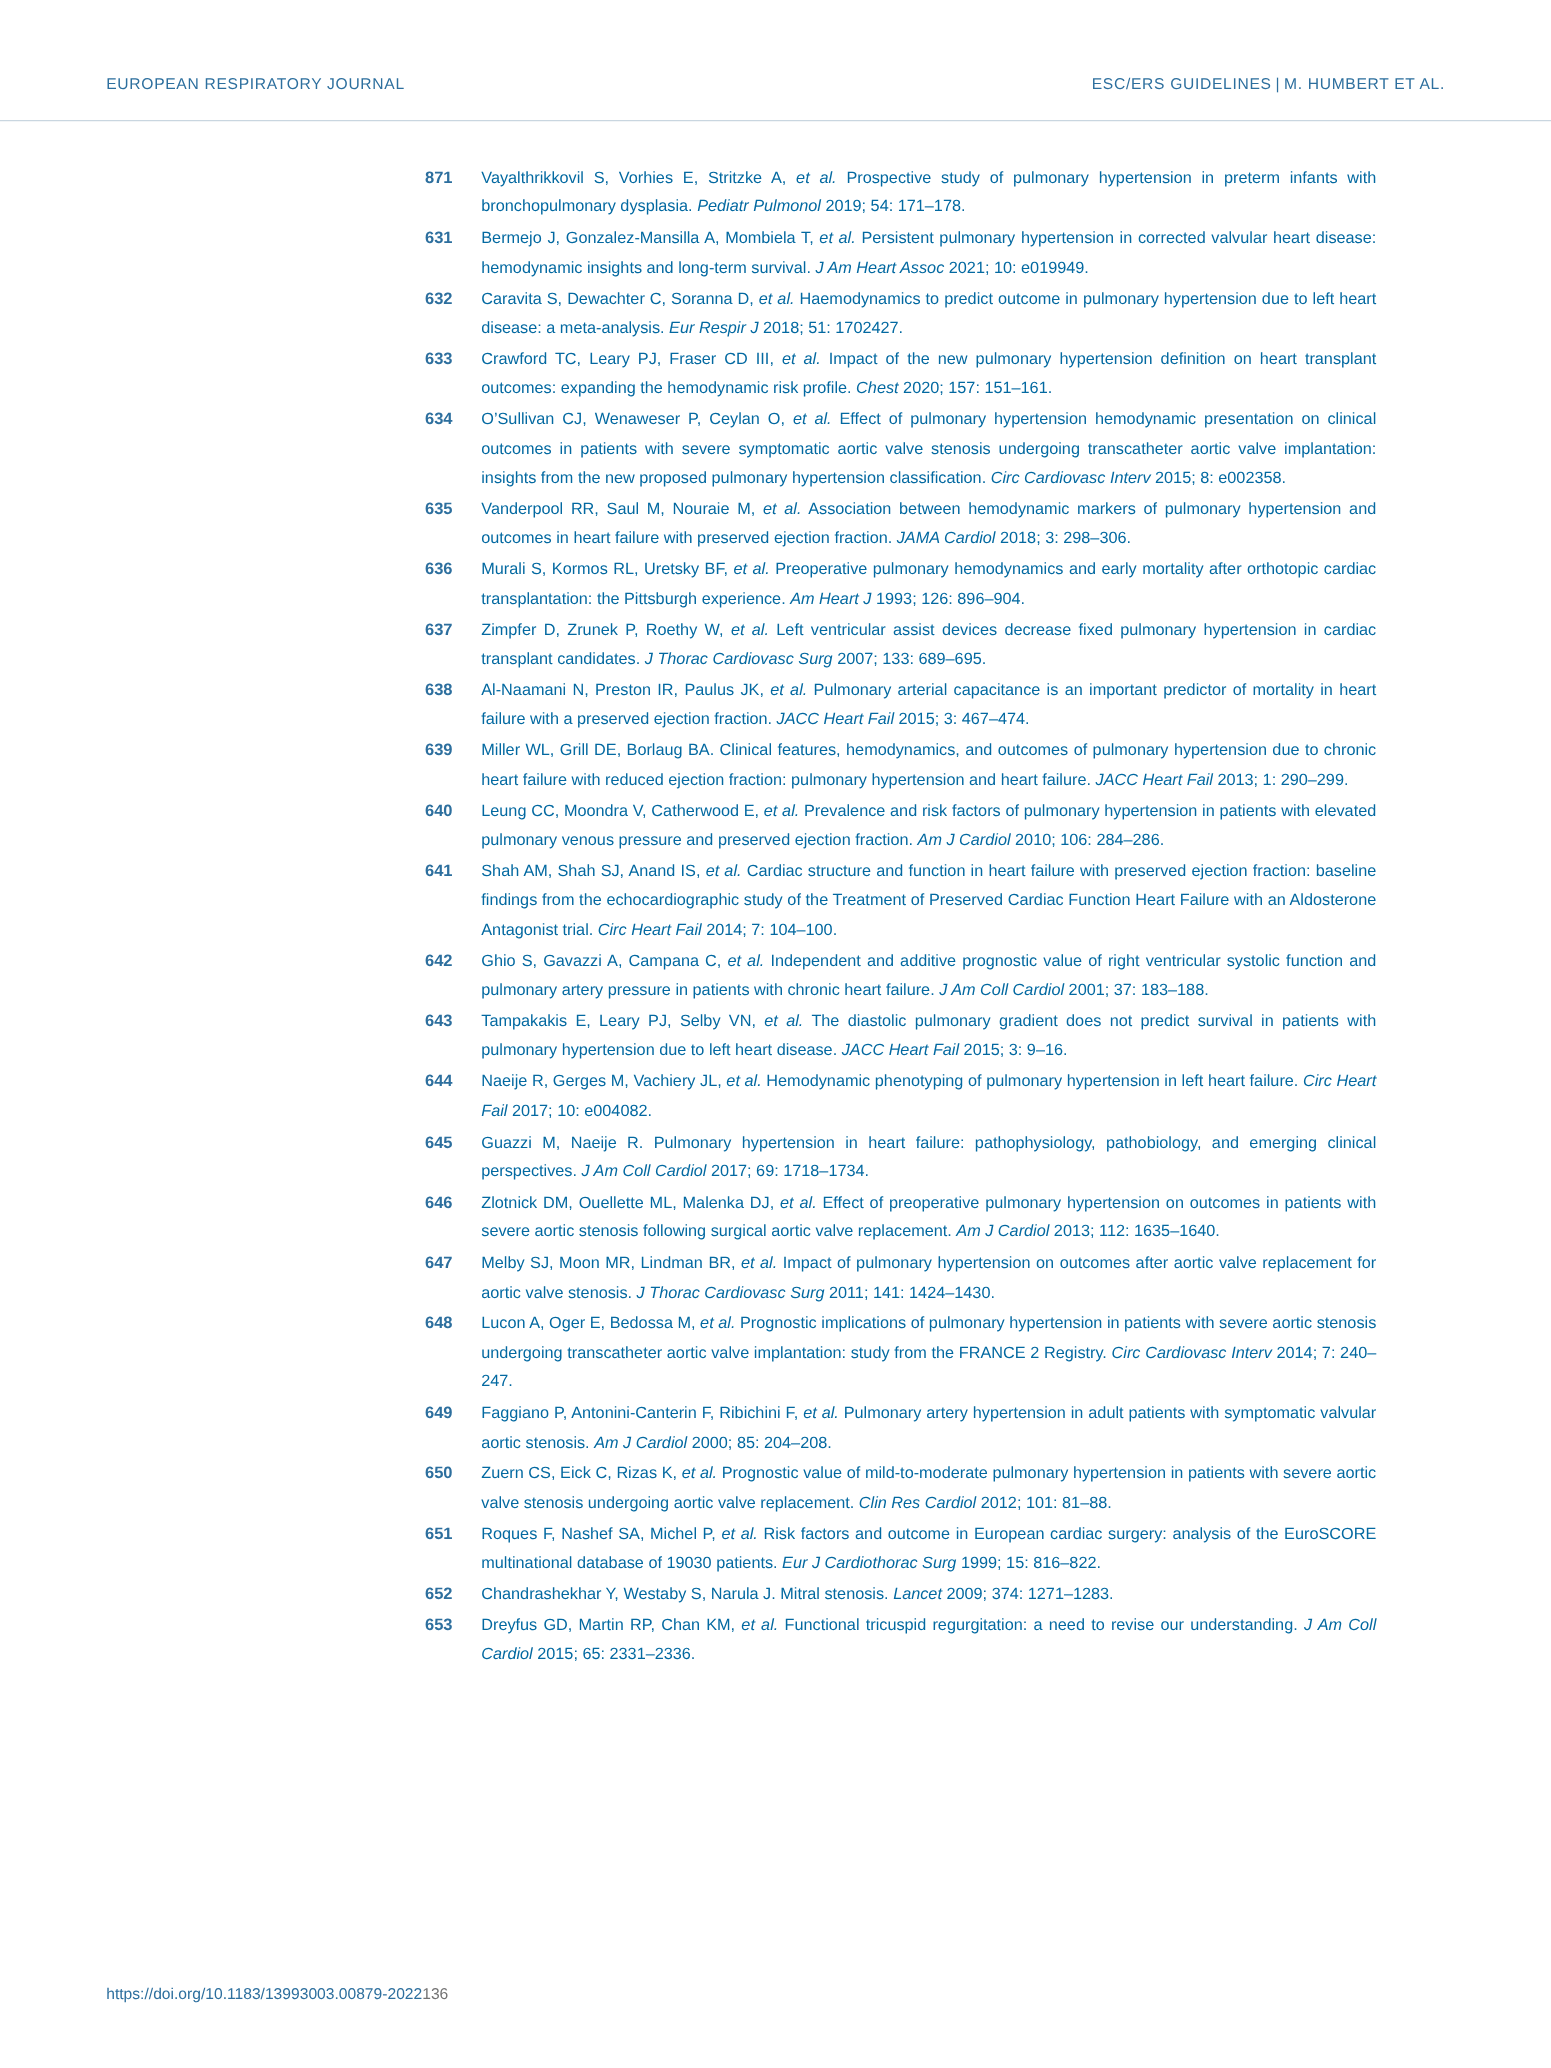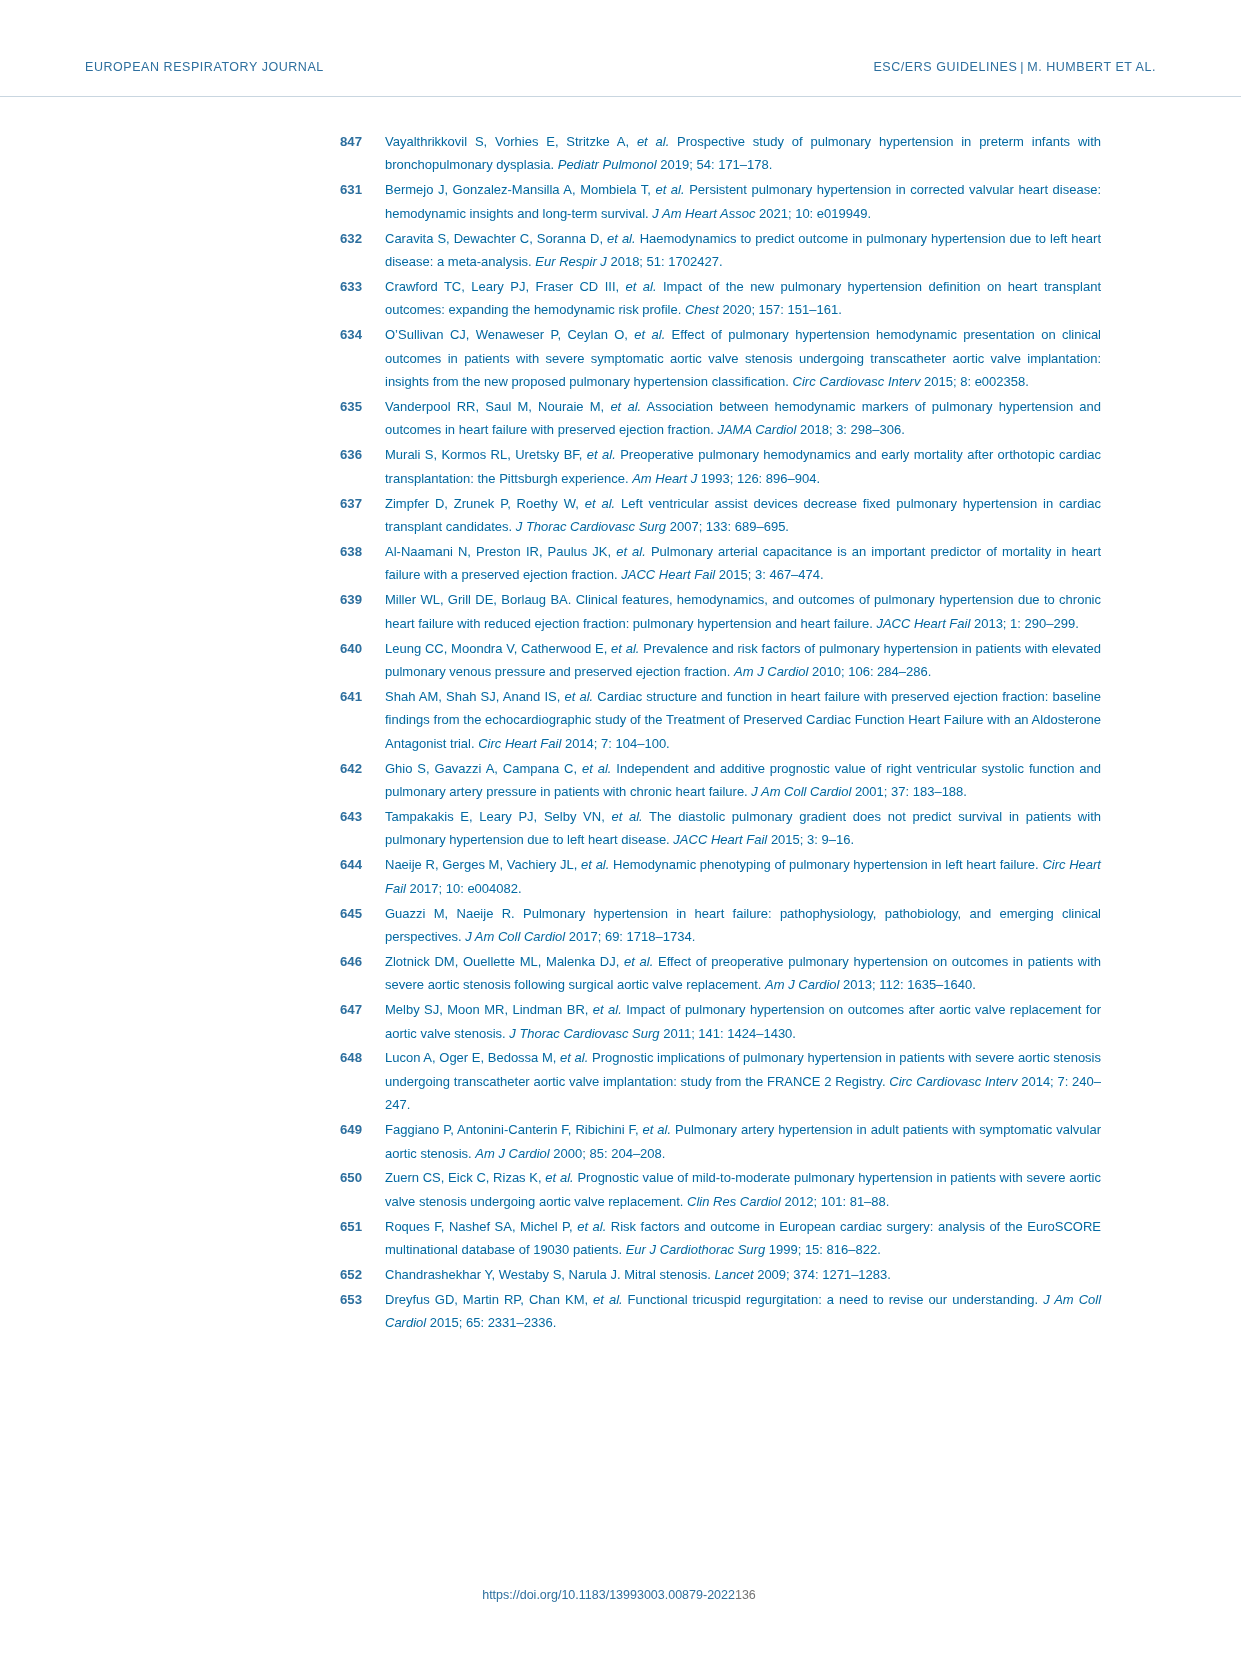--- a/index.html
+++ b/index.html
@@ -86,21 +86,21 @@
   .ref-body i {
     font-style: italic;
   }
   
   .footer {
     position: absolute;
     bottom: 52px;
     left: 85px;
     right: 88px;
     display: flex;
-    justify-content: center;
+    justify-content: flex-start;
     align-items: baseline;
     font-size: 12.5px;
     color: #2d6f9e;
   }
   .footer-doi {
     color: #2d6f9e;
     text-decoration: none;
   }
   .footer-page {
     color: #737373;
@@ -114,21 +114,21 @@
   <div class="runhead">
     <div class="runhead-left">European Respiratory Journal</div>
     <div class="runhead-right">
       <span>ESC/ERS Guidelines</span><span class="sep">|</span><span>M. Humbert et al.</span>
     </div>
   </div>
   <div class="rule"></div>
 
   <div class="reflist" id="reflist">
       <div class="ref">
-        <div class="ref-num">847</div>
+        <div class="ref-num">871</div>
         <div class="ref-body"><span>Vayalthrikkovil S, Vorhies E, Stritzke A, </span><i>et al.</i><span> Prospective study of pulmonary hypertension in preterm infants with bronchopulmonary dysplasia. </span><i>Pediatr Pulmonol</i><span> 2019; 54: 171–178.</span></div>
       </div>
       <div class="ref">
         <div class="ref-num">631</div>
         <div class="ref-body"><span>Bermejo J, Gonzalez-Mansilla A, Mombiela T, </span><i>et al.</i><span> Persistent pulmonary hypertension in corrected valvular heart disease: hemodynamic insights and long-term survival. </span><i>J Am Heart Assoc</i><span> 2021; 10: e019949.</span></div>
       </div>
       <div class="ref">
         <div class="ref-num">632</div>
         <div class="ref-body"><span>Caravita S, Dewachter C, Soranna D, </span><i>et al.</i><span> Haemodynamics to predict outcome in pulmonary hypertension due to left heart disease: a meta-analysis. </span><i>Eur Respir J</i><span> 2018; 51: 1702427.</span></div>
       </div>

